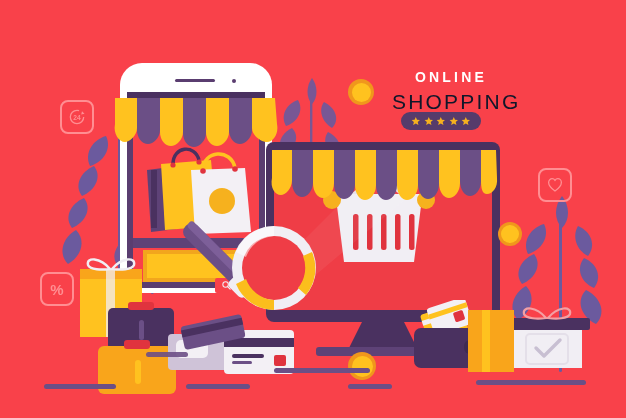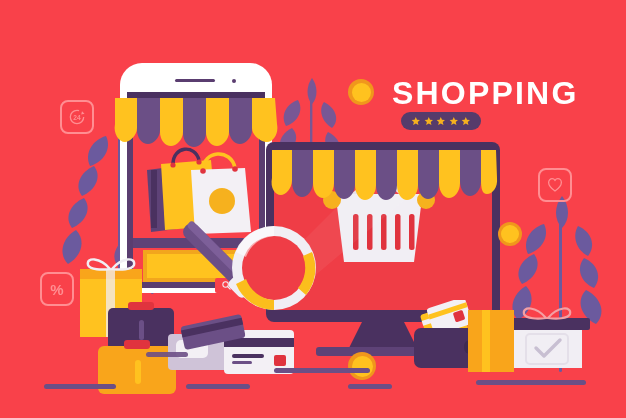--- a/index.html
+++ b/index.html
@@ -16,21 +16,21 @@
     border-radius:8px;
     display:flex;align-items:center;justify-content:center;
   }
   .badge svg{display:block;}
   
   .t-online{
     color:#ffffff;letter-spacing:3.2px;font-size:14px;font-weight:bold;
     line-height:1;
   }
   .t-shopping{
-    color:#ffffff;letter-spacing:2.2px;font-size:32px;font-weight:bold;
+    color:#0f172a;letter-spacing:2.2px;font-size:21px;font-weight:normal;
     line-height:1;
   }
   .stars-pill{
     background:#563b6b;border-radius:12px;
     display:flex;align-items:center;justify-content:center;gap:3px;
     padding:3px 10px;
   }
   .star{width:14px;height:14px;display:block;}
   
   .phone-body{
@@ -125,20 +125,21 @@
     <span style="color:#ff8e92;font-size:15px;font-weight:bold;line-height:1;">%</span>
   </div>
 
   <div class="abs badge" style="left:538px;top:168px;width:30px;height:30px;border-color:#ff8e92;">
     <svg width="18" height="18" viewBox="0 0 24 24">
       <path d="M12 20 C12 20 3.5 14 3.5 8.6 C3.5 5.6 5.8 3.6 8.2 3.6 C9.9 3.6 11.2 4.5 12 5.8 C12.8 4.5 14.1 3.6 15.8 3.6 C18.2 3.6 20.5 5.6 20.5 8.6 C20.5 14 12 20 12 20 Z" fill="none" stroke="#ff8e92" stroke-width="1.7"></path>
     </svg>
   </div>
 
   <div class="abs" style="left:392px;top:70px;width:118px;text-align:center;">
+    <div class="t-online">ONLINE</div>
     <div class="t-shopping" style="margin-top:7px;">SHOPPING</div>
   </div>
 
   <div class="abs stars-pill" style="left:401px;top:112px;width:80px;height:18px;box-sizing:border-box;">
     <svg class="star" viewBox="0 0 24 24">
         <path d="M12 2 L15 9 L22.5 9.6 L16.8 14.5 L18.6 22 L12 18 L5.4 22 L7.2 14.5 L1.5 9.6 L9 9 Z" fill="#f6b11e"></path>
       </svg>
     <svg class="star" viewBox="0 0 24 24">
         <path d="M12 2 L15 9 L22.5 9.6 L16.8 14.5 L18.6 22 L12 18 L5.4 22 L7.2 14.5 L1.5 9.6 L9 9 Z" fill="#f6b11e"></path>
       </svg>

